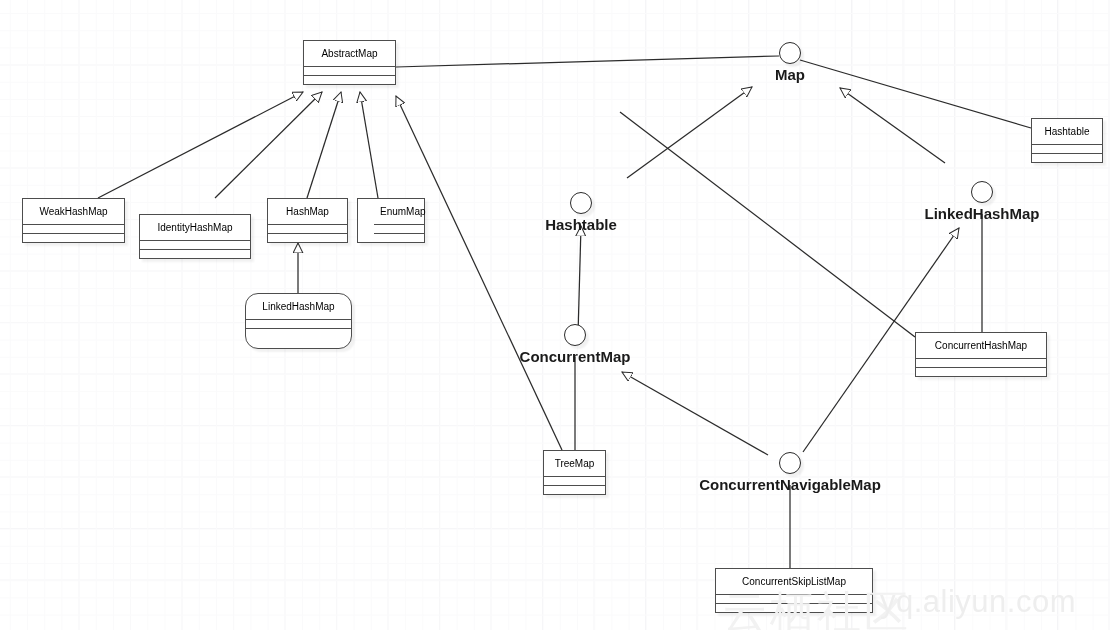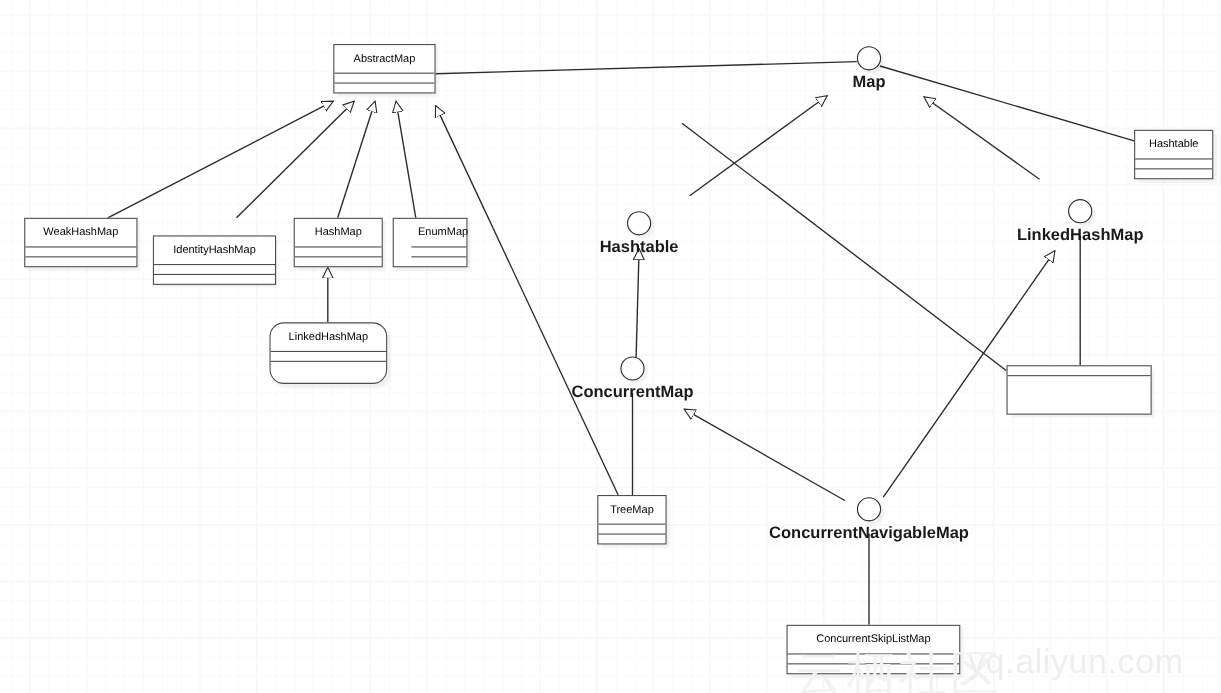--- a/index.html
+++ b/index.html
@@ -209,20 +209,21 @@
     <div class="comp last"></div>
   </div>
 
   <div class="cls" style="left:1031px; top:118px; width:72px; height:45px;">
     <div class="title">Hashtable</div>
     <div class="comp"></div>
     <div class="comp last"></div>
   </div>
 
   <div class="cls" style="left:915px; top:332px; width:132px; height:45px;">
+    <div class="title">ConcurrentHashMap</div>
     <div class="comp"></div>
     <div class="comp last"></div>
   </div>
 
   <div class="cls" style="left:715px; top:568px; width:158px; height:45px;">
     <div class="title">ConcurrentSkipListMap</div>
     <div class="comp"></div>
     <div class="comp last"></div>
   </div>
 

